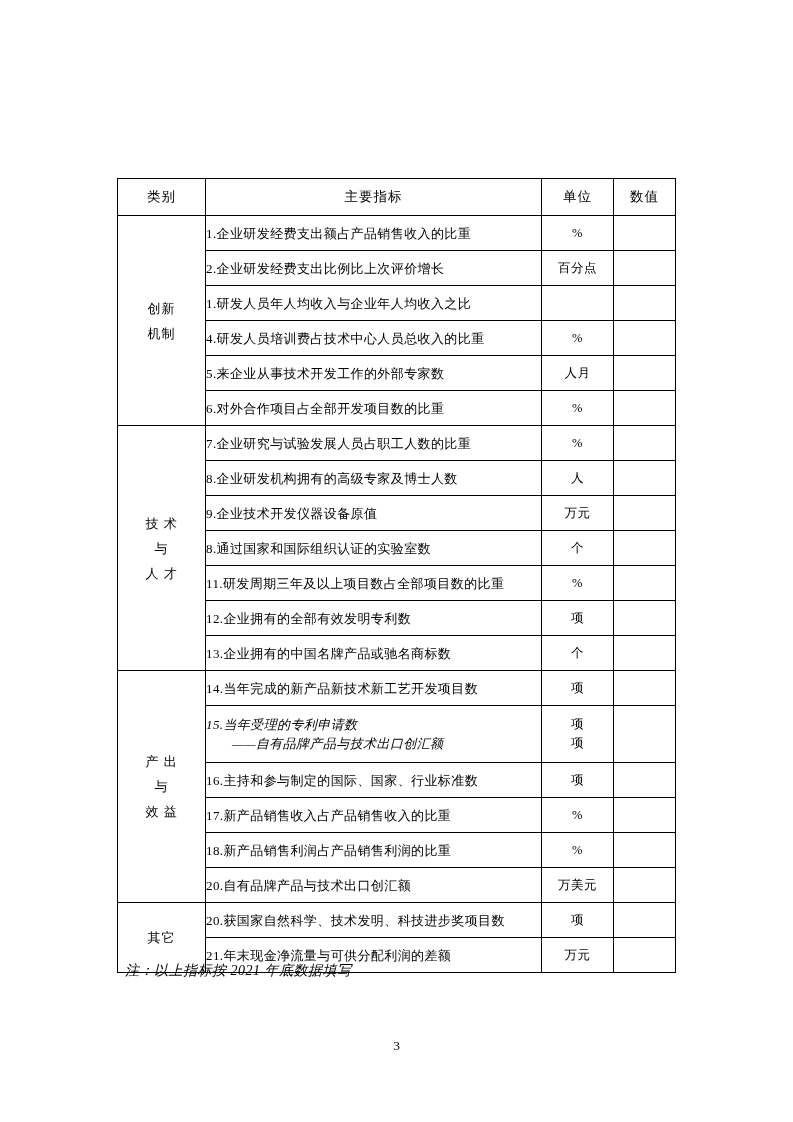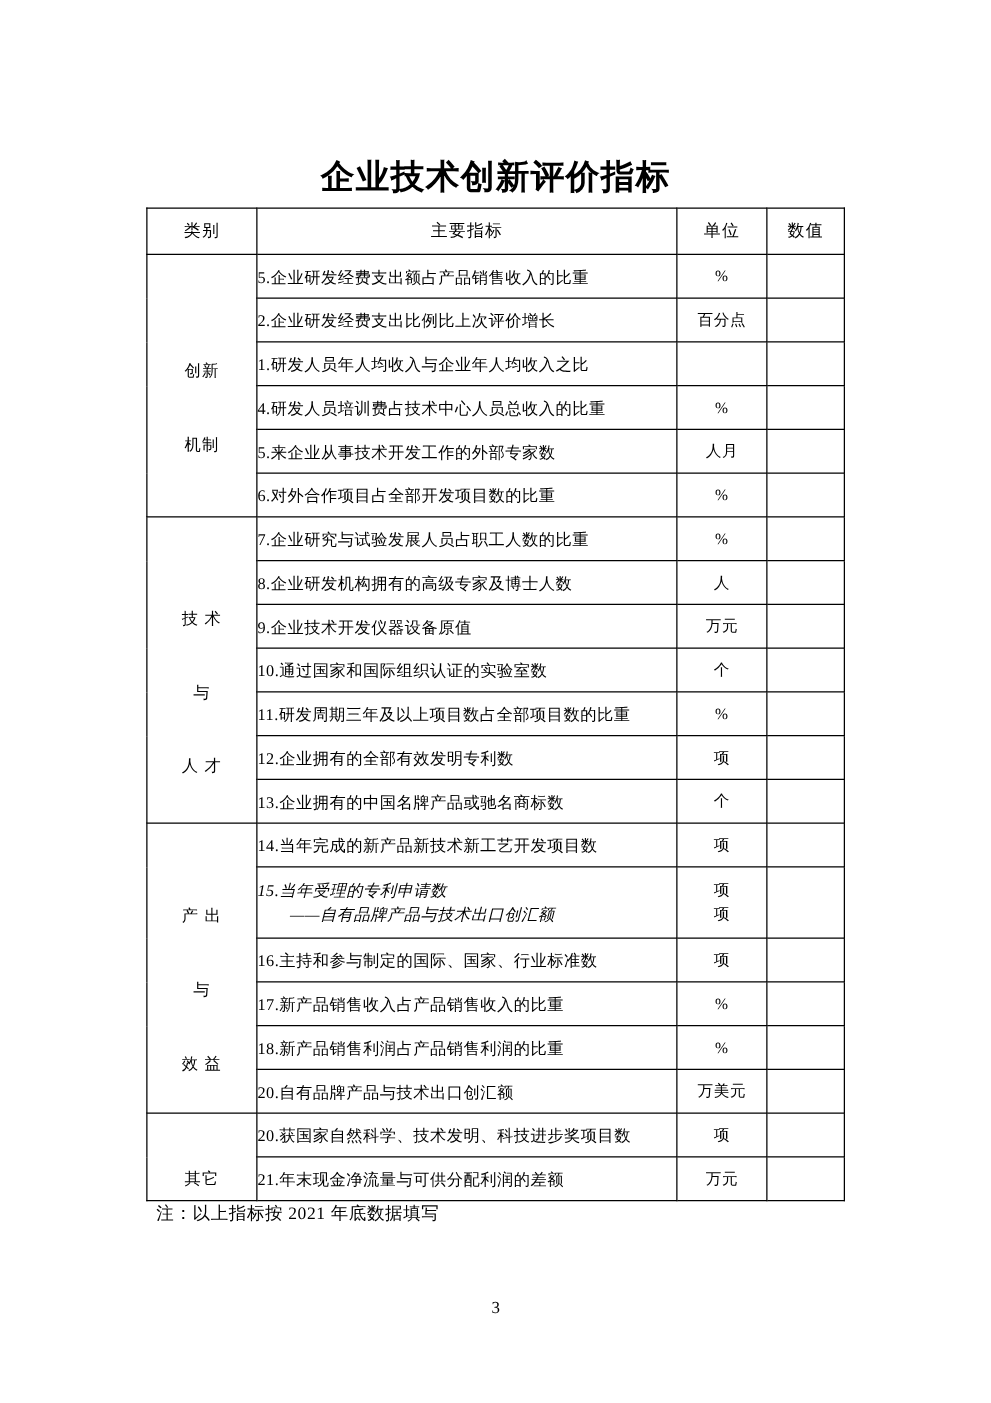--- a/index.html
+++ b/index.html
@@ -31,21 +31,21 @@
     font-family: "Liberation Sans", "DejaVu Sans", sans-serif;
     font-size: 27px;
     font-weight: bold;
     letter-spacing: 1px;
     line-height: 34px;
     color: #000;
   }
   .tbl-wrap {
     position: absolute;
     left: 117px;
-    top: 166px;
+    top: 178px;
     width: 558px;
   }
   table.idx {
     border-collapse: collapse;
     width: 558px;
     table-layout: fixed;
     border: 1.6px solid #000;
   }
   table.idx td, table.idx th {
     border: 0.9px solid #000;
@@ -65,21 +65,21 @@
     font-size: 13.5px;
     font-weight: bold;
     letter-spacing: 1px;
   }
   td.cat {
     text-align: center;
     font-size: 13px;
     line-height: 25px;
     letter-spacing: 1px;
   }
-  td.cat .catline { display: block; margin-top: 34px; }
+  td.cat .catline { display: block; }
   td.ind {
     height: 34px;
     text-align: left;
     padding-left: 9px;
     font-size: 13px;
     letter-spacing: 0.4px;
     line-height: 19px;
   }
   td.ind .l2 {
     display: block;
@@ -95,37 +95,37 @@
   td.unit .u2 { display: block; }
   td.val { }
 
   .note {
     position: absolute;
     left: 125px;
     top: 962px;
     font-size: 14px;
     letter-spacing: 0.5px;
     color: #000;
+    font-style: italic;
   }
   .page-num {
     position: absolute;
     left: 0;
     top: 1038px;
     width: 793px;
     text-align: center;
     font-size: 13.5px;
     color: #000;
   }
 </style>
 </head>
 <body>
 
 <div class="page">
 
-  <div class="doc-title">企业技术创新评价指标</div>
 
   <div class="tbl-wrap">
     <table class="idx">
       <colgroup>
         <col class="c-cat">
           <col class="c-ind">
           <col class="c-unit">
           <col class="c-val">
       </colgroup>
       <tbody>
@@ -133,21 +133,21 @@
           <td>类别</td>
           <td>主要指标</td>
           <td>单位</td>
           <td>数值</td>
         </tr>
       <tr>
             <td class="cat" rowspan="6">
               <span class="catline">创新</span>
               <span class="catline">机制</span>
             </td>
-            <td class="ind"><span>5.企业研发经费支出额占产品销售收入的比重</span></td>
+            <td class="ind"><span>1.企业研发经费支出额占产品销售收入的比重</span></td>
             <td class="unit"><span>%</span></td>
             <td class="val"></td>
           </tr>
           <tr>
             <td class="ind"><span>2.企业研发经费支出比例比上次评价增长</span></td>
             <td class="unit"><span>百分点</span></td>
             <td class="val"></td>
           </tr>
           <tr>
             <td class="ind"><span>1.研发人员年人均收入与企业年人均收入之比</span></td>
@@ -183,21 +183,21 @@
             <td class="ind"><span>8.企业研发机构拥有的高级专家及博士人数</span></td>
             <td class="unit"><span>人</span></td>
             <td class="val"></td>
           </tr>
           <tr>
             <td class="ind"><span>9.企业技术开发仪器设备原值</span></td>
             <td class="unit"><span>万元</span></td>
             <td class="val"></td>
           </tr>
           <tr>
-            <td class="ind"><span>10.通过国家和国际组织认证的实验室数</span></td>
+            <td class="ind"><span>8.通过国家和国际组织认证的实验室数</span></td>
             <td class="unit"><span>个</span></td>
             <td class="val"></td>
           </tr>
           <tr>
             <td class="ind"><span>11.研发周期三年及以上项目数占全部项目数的比重</span></td>
             <td class="unit"><span>%</span></td>
             <td class="val"></td>
           </tr>
           <tr>
             <td class="ind"><span>12.企业拥有的全部有效发明专利数</span></td>

